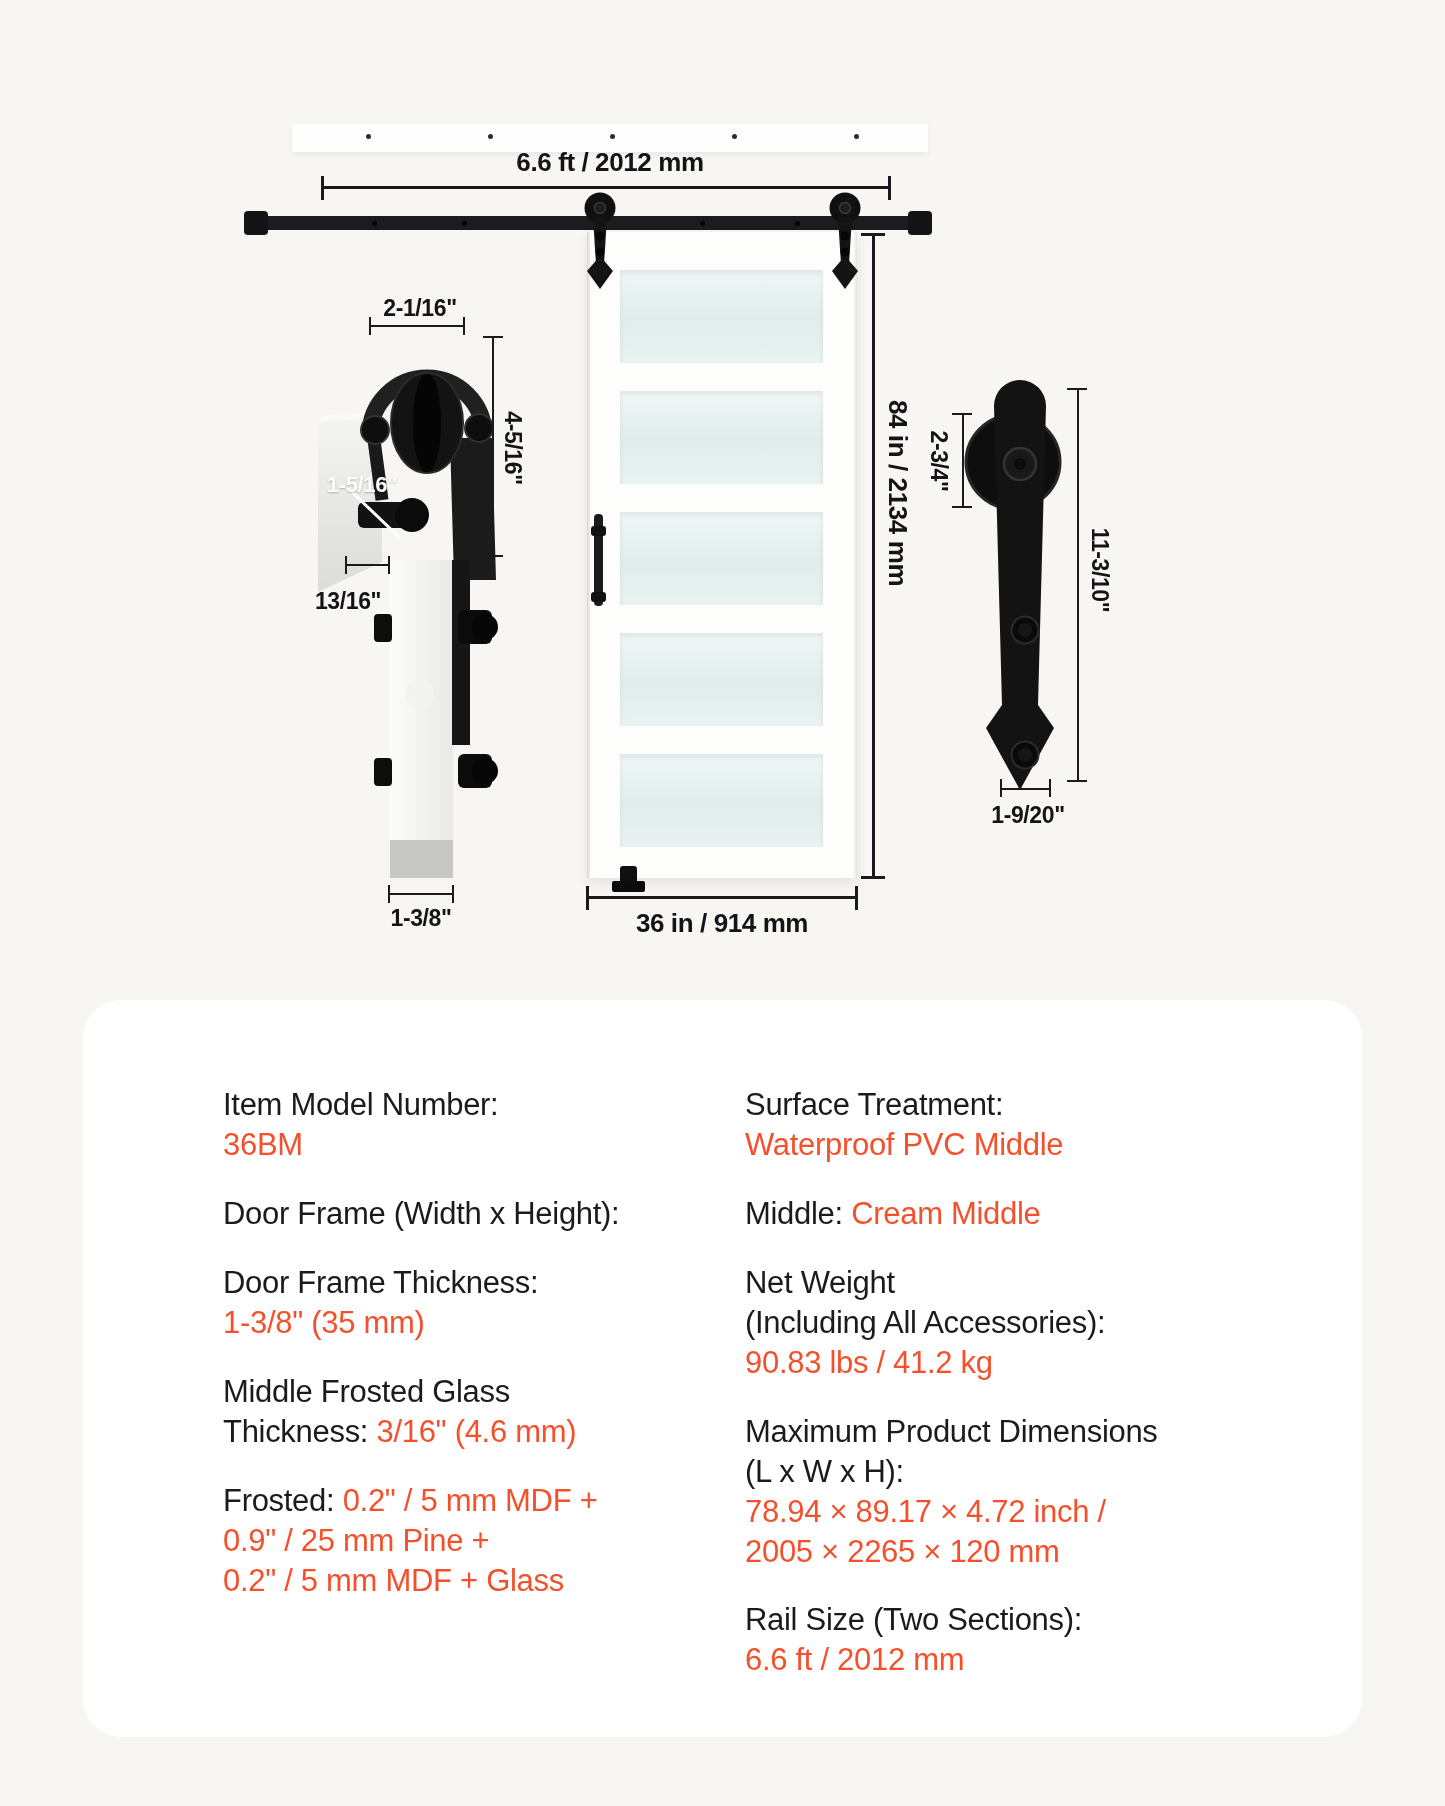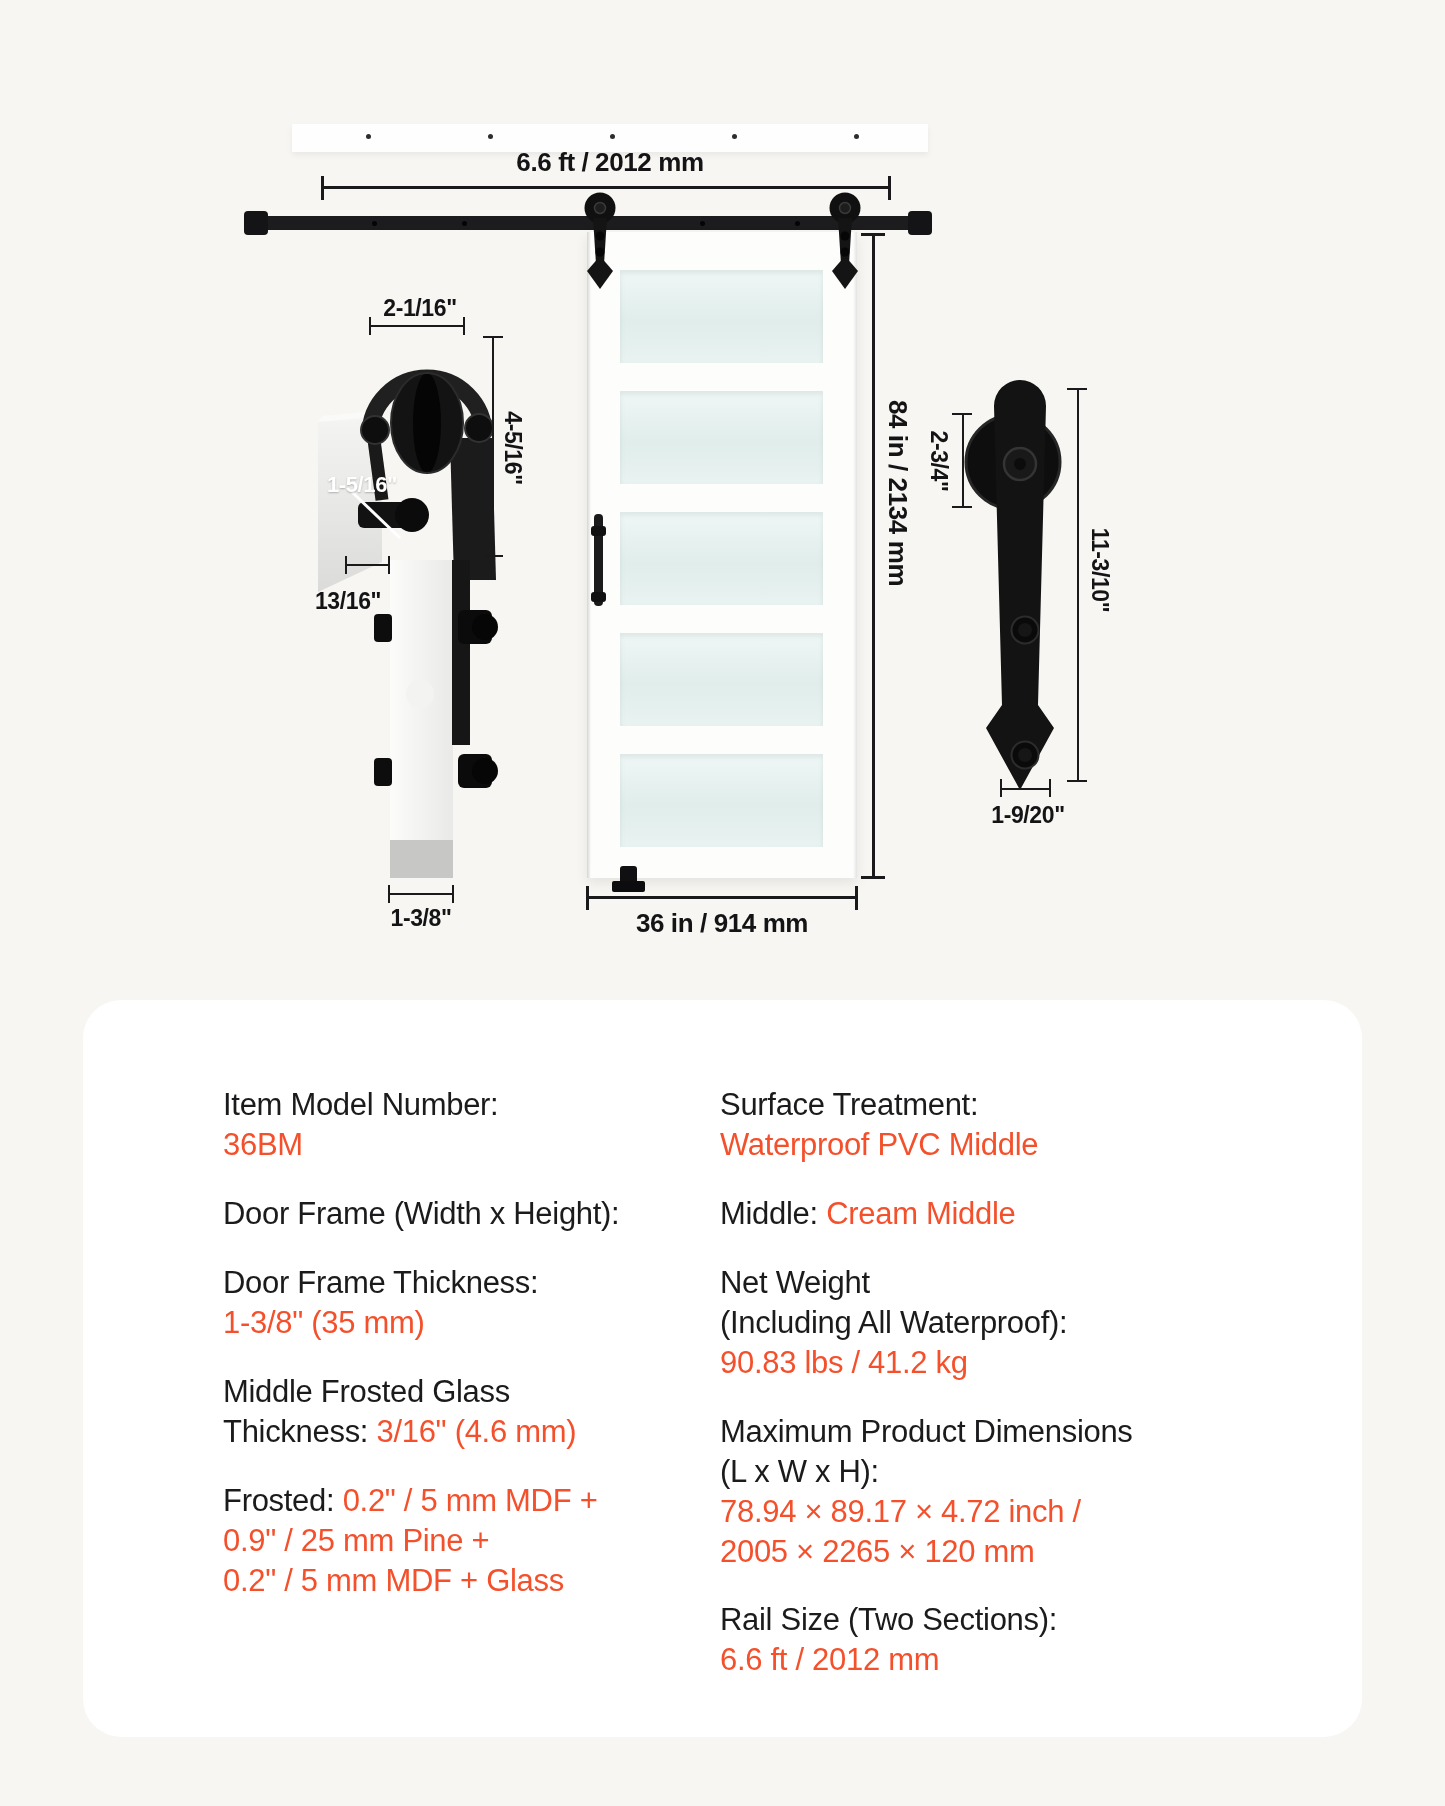--- a/index.html
+++ b/index.html
@@ -42,21 +42,21 @@
   .handle-mount{position:absolute;left:4px;width:15px;height:10px;background:#111;border-radius:3px;}
   .floor-guide-stem{position:absolute;left:620px;top:866px;width:17px;height:18px;background:#101012;border-radius:3px;}
   .floor-guide-base{position:absolute;left:612px;top:881px;width:33px;height:11px;background:#0c0c0e;border-radius:2px;}
 
   .hanger-svg{position:absolute;width:60px;height:112px;}
 
   
   .card{position:absolute;left:83px;top:1000px;width:1279px;height:737px;background:var(--card-bg);border-radius:38px;}
   .spec-col{position:absolute;top:85px;font-size:31px;line-height:40px;color:var(--ink);letter-spacing:-0.3px;}
   .spec-col.left{left:112px;width:530px;margin-left:28px;}
-  .spec-col.right{left:637px;width:600px;}
+  .spec-col.right{left:662px;width:600px;}
   .spec-block{margin:0 0 29px 0;}
   .spec-block.tight{margin-top:-1px;}
   .spec-block .accent{color:var(--accent);font-weight:normal;}
 </style>
 </head>
 <body>
 
 <div class="stage">
 
   <div>
@@ -212,19 +212,19 @@
     <div class="spec-col left" id="col-left">
         <p class="spec-block"><span>Item Model Number:</span><br><span class="accent">36BM</span></p>
         <p class="spec-block"><span>Door Frame (Width x Height):</span><br></p>
         <p class="spec-block"><span>Door Frame Thickness:</span><br><span class="accent">1-3/8" (35 mm)</span></p>
         <p class="spec-block"><span>Middle Frosted Glass</span><br><span>Thickness: </span><span class="accent">3/16" (4.6 mm)</span></p>
         <p class="spec-block"><span>Frosted: </span><span class="accent">0.2" / 5 mm MDF +</span><br><span class="accent">0.9" / 25 mm Pine +</span><br><span class="accent">0.2" / 5 mm MDF + Glass</span></p>
       </div>
     <div class="spec-col right" id="col-right">
         <p class="spec-block"><span>Surface Treatment:</span><br><span class="accent">Waterproof PVC Middle</span></p>
         <p class="spec-block"><span>Middle: </span><span class="accent">Cream Middle</span></p>
-        <p class="spec-block"><span>Net Weight</span><br><span>(Including All Waterproof):</span><br><span class="accent">90.83 lbs / 41.2 kg</span></p>
+        <p class="spec-block"><span>Net Weight</span><br><span>(Including All Accessories):</span><br><span class="accent">90.83 lbs / 41.2 kg</span></p>
         <p class="spec-block"><span>Maximum Product Dimensions</span><br><span>(L x W x H):</span><br><span class="accent"> 78.94 × 89.17 × 4.72 inch /</span><br><span class="accent">2005 × 2265 × 120 mm</span></p>
         <p class="spec-block tight"><span>Rail Size (Two Sections):</span><br><span class="accent">6.6 ft / 2012 mm</span></p>
       </div>
   </div>
 
 </div>
 
 </body></html>

